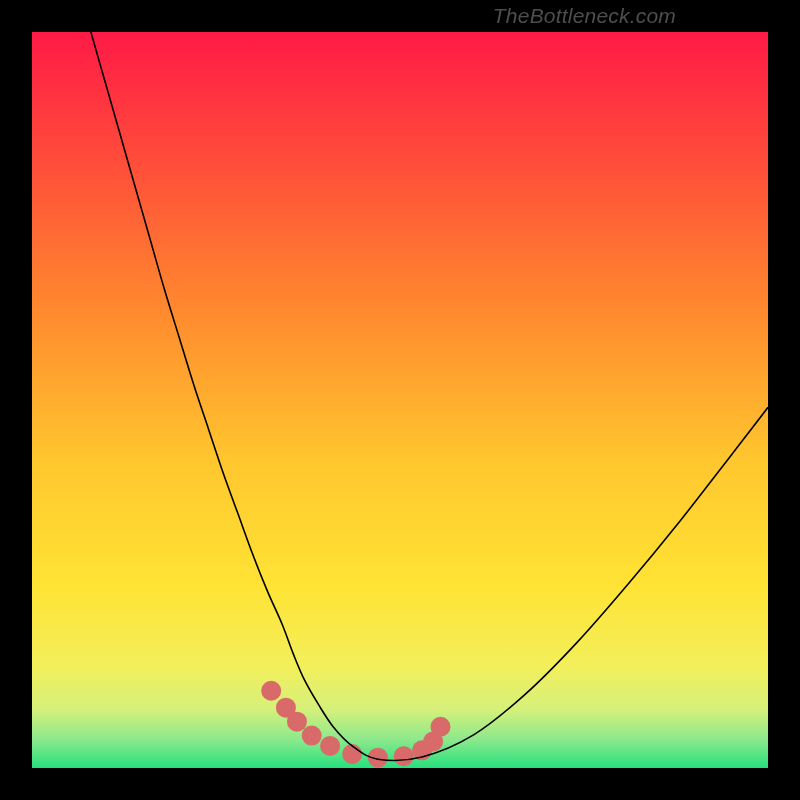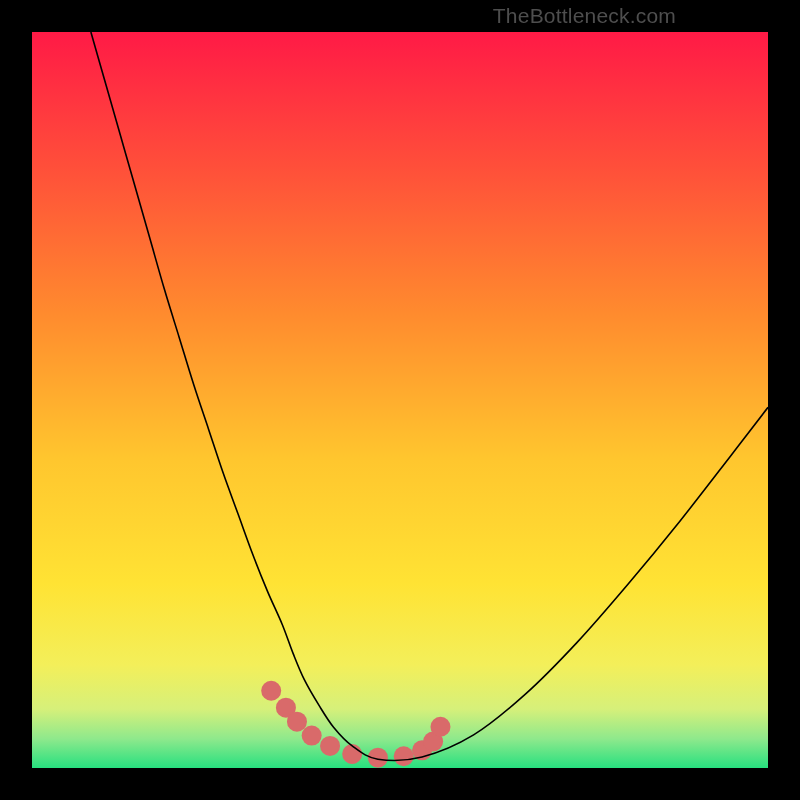--- a/index.html
+++ b/index.html
@@ -9,20 +9,21 @@
     height: 800px;
     background: #000;
     font-family: Arial, Helvetica, sans-serif;
     overflow: hidden;
   }
   .frame {
     position: relative;
     width: 686px;
     height: 800px;
     background: #000;
+    font-style: italic;
   }
   .watermark {
     position: absolute;
     top: 4px;
     right: 10px;
     color: #4e4e4e;
     font-size: 21px;
     font-weight: 500;
     letter-spacing: 0.2px;
     user-select: none;

